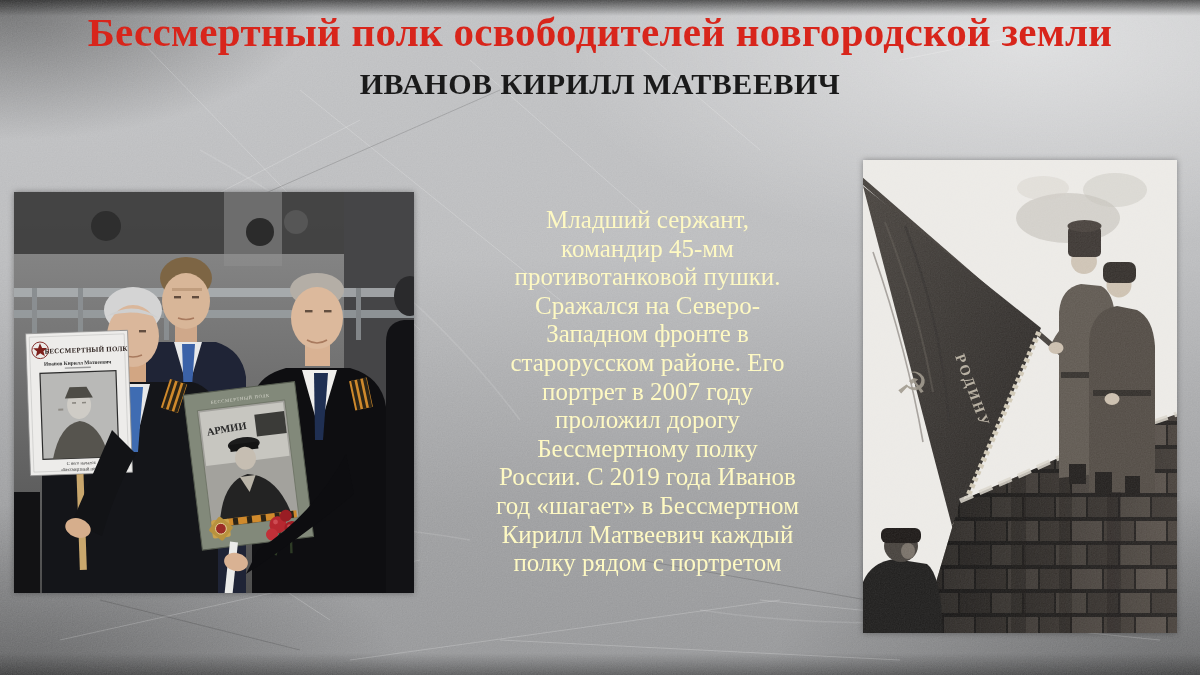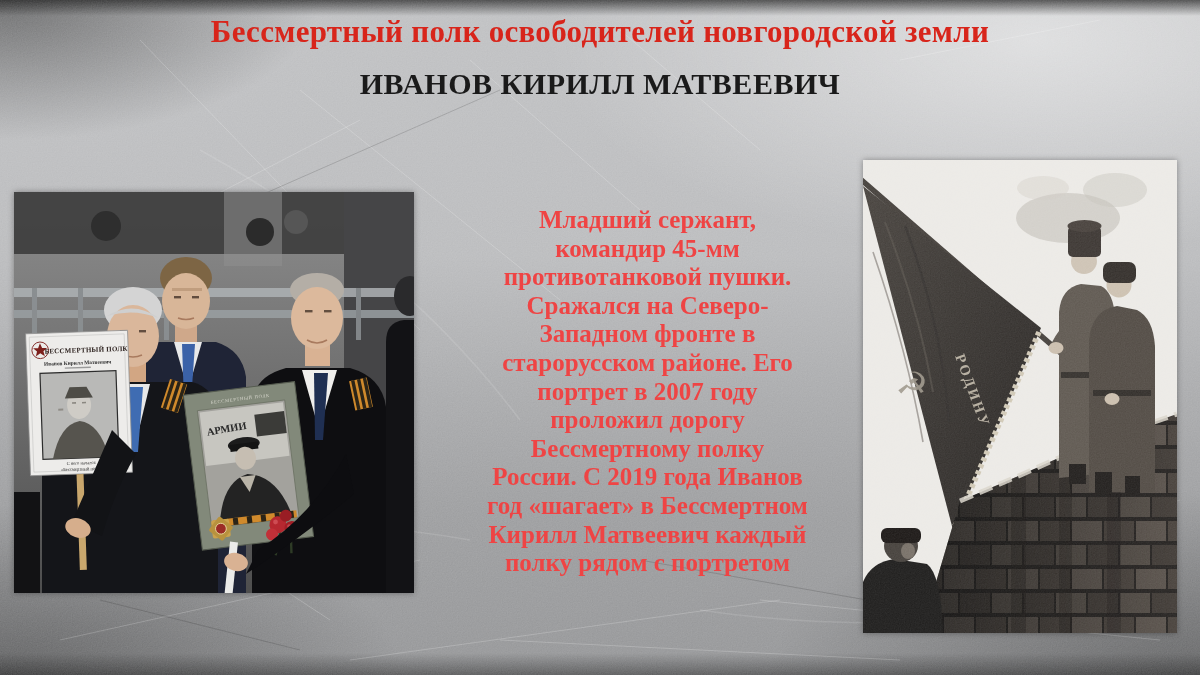--- a/index.html
+++ b/index.html
@@ -15,21 +15,21 @@
       radial-gradient(90% 70% at 86% 6%, rgba(255,255,255,.48), rgba(255,255,255,0) 45%),
       radial-gradient(70% 55% at 0% 0%, rgba(10,10,10,.50), rgba(10,10,10,0) 38%),
       radial-gradient(80% 60% at 0% 100%, rgba(10,10,10,.42), rgba(10,10,10,0) 42%),
       radial-gradient(80% 60% at 100% 100%, rgba(10,10,10,.38), rgba(10,10,10,0) 45%),
       linear-gradient(180deg,#bcbdbf 0%,#b7b8ba 38%,#a5a6a8 58%,#97989a 76%,#8f9092 100%);
   }
   .bg-texture { position:absolute; inset:0; }
 
   
   .title { position:absolute; left:0; top:12px; width:1200px; text-align:center;
-    font-size:31px; font-weight:bold; line-height:40px; letter-spacing:.3px; }
+    font-size:41px; font-weight:bold; line-height:40px; letter-spacing:.3px; }
   .subtitle { position:absolute; left:0; top:64px; width:1200px; text-align:center;
     font-size:30px; font-weight:bold; line-height:40px; color:#1a1a1a; letter-spacing:.5px; }
 
   
   .photo-left  { position:absolute; left:14px;  top:192px; width:400px; height:401px; box-shadow:0 0 6px rgba(0,0,0,.35); }
   .photo-right { position:absolute; left:863px; top:160px; width:314px; height:473px; box-shadow:0 0 6px rgba(0,0,0,.35); }
   .photo-left svg, .photo-right svg { display:block; }
 
   
   .body-text { position:absolute; left:445px; top:206px; width:405px; text-align:center;
@@ -249,21 +249,21 @@
           <circle cx="254" cy="333" r="2.4" fill="#d5555c" opacity=".8"></circle>
             <circle cx="267" cy="339" r="2" fill="#d5555c" opacity=".7"></circle>
         </g>
       </g>
       <rect x="216" y="350" width="8" height="54" fill="#ebebe9" transform="rotate(6 220 350)"></rect>
       <path d="M332 262 Q300 322 244 358 L232 382 Q292 342 340 302 Z" fill="#0d0d10"></path>
       <ellipse cx="222" cy="370" rx="12" ry="9" fill="#d9b293" transform="rotate(12 222 370)"></ellipse>
     </svg>
   </div>
 
-  <div class="body-text" style="color: #ef4444; font-weight: bold;">
+  <div class="body-text" style="color: #fef9c3;">
       <div class="tline">Младший сержант,</div>
       <div class="tline">командир 45-мм</div>
       <div class="tline">противотанковой пушки.</div>
       <div class="tline">Сражался на Северо-</div>
       <div class="tline">Западном фронте в</div>
       <div class="tline">старорусском районе. Его</div>
       <div class="tline">портрет в 2007 году</div>
       <div class="tline">проложил дорогу</div>
       <div class="tline">Бессмертному полку</div>
       <div class="tline">России. С 2019 года Иванов</div>

